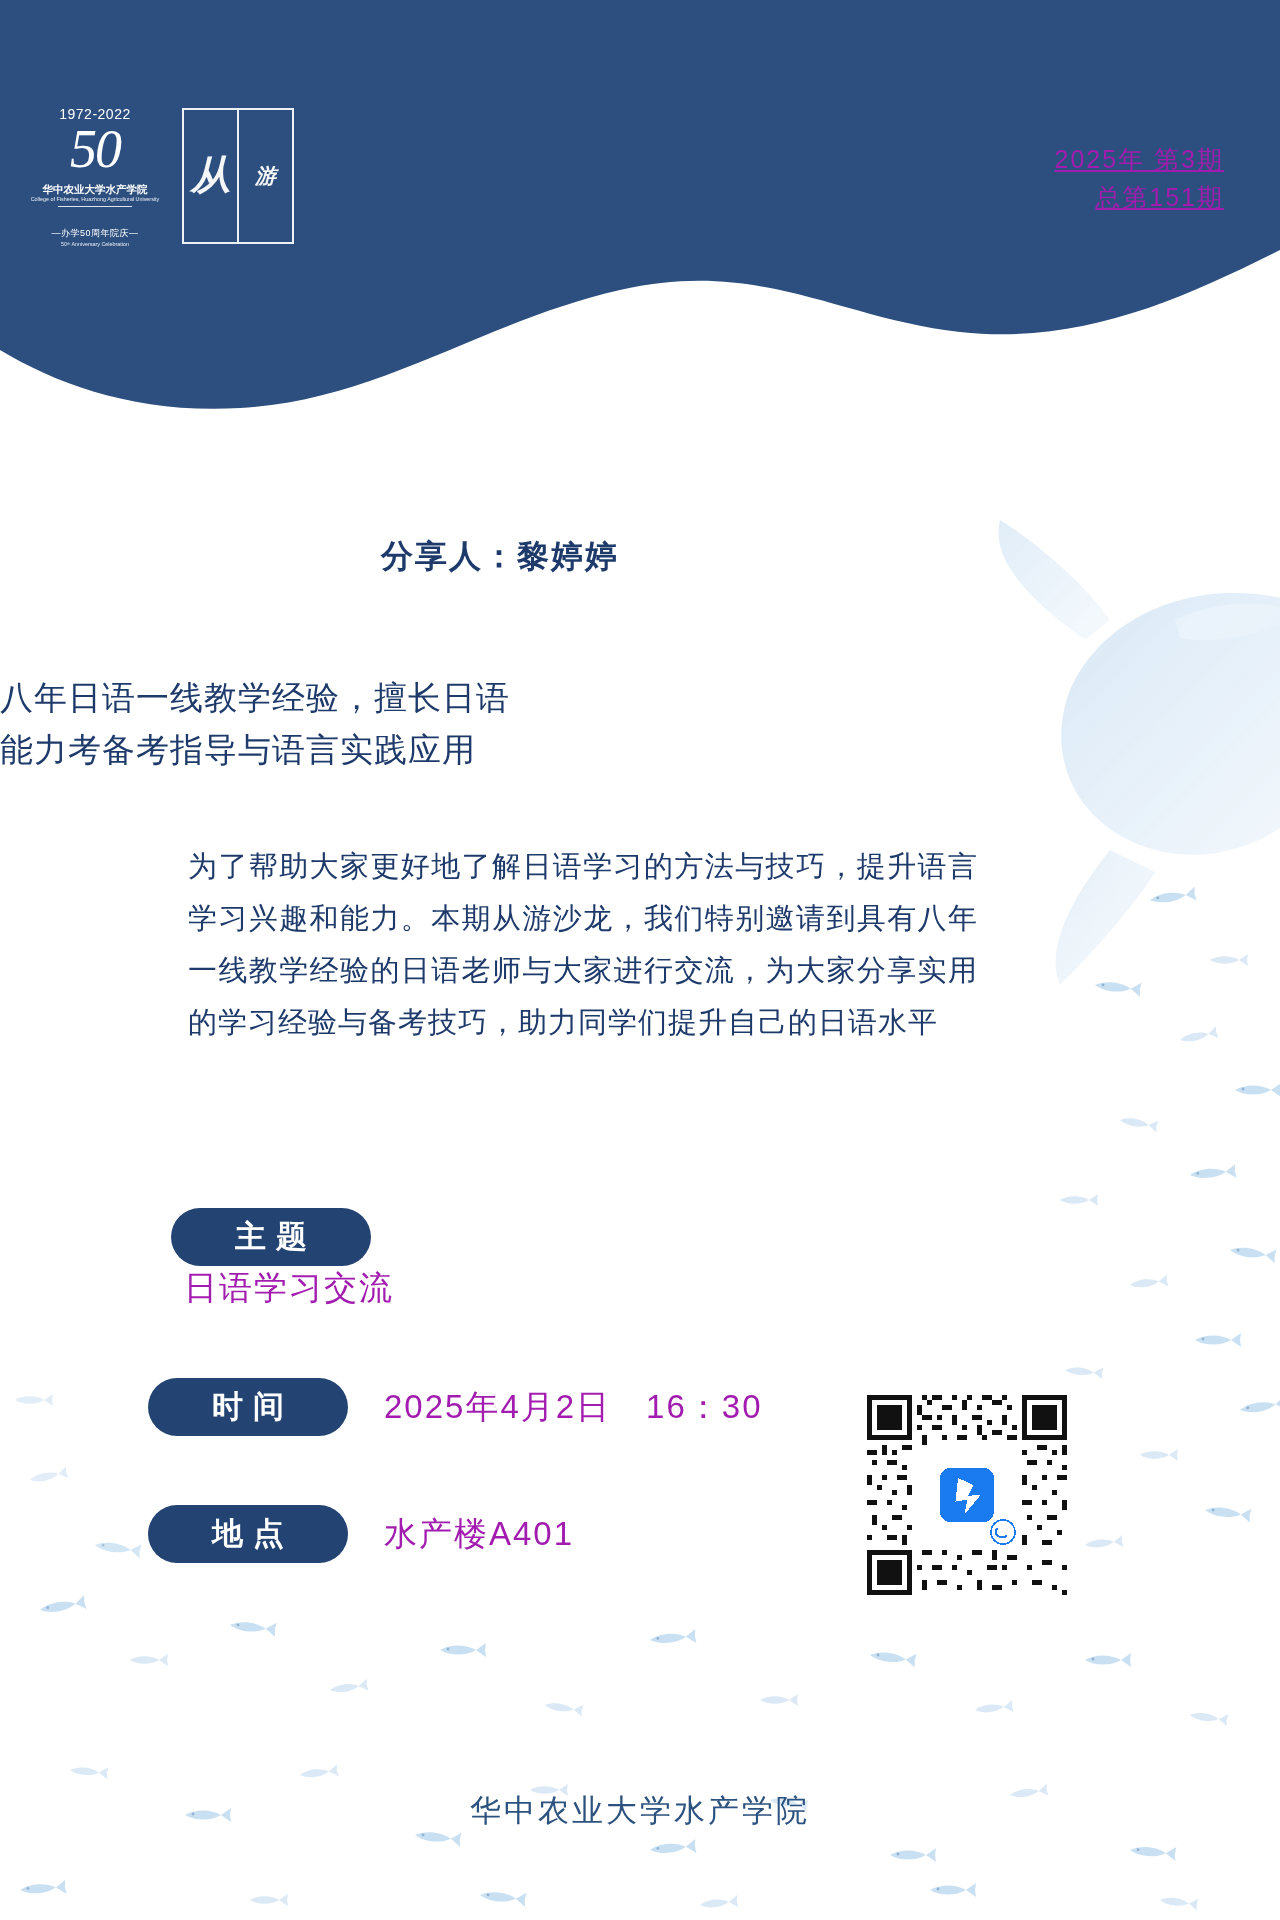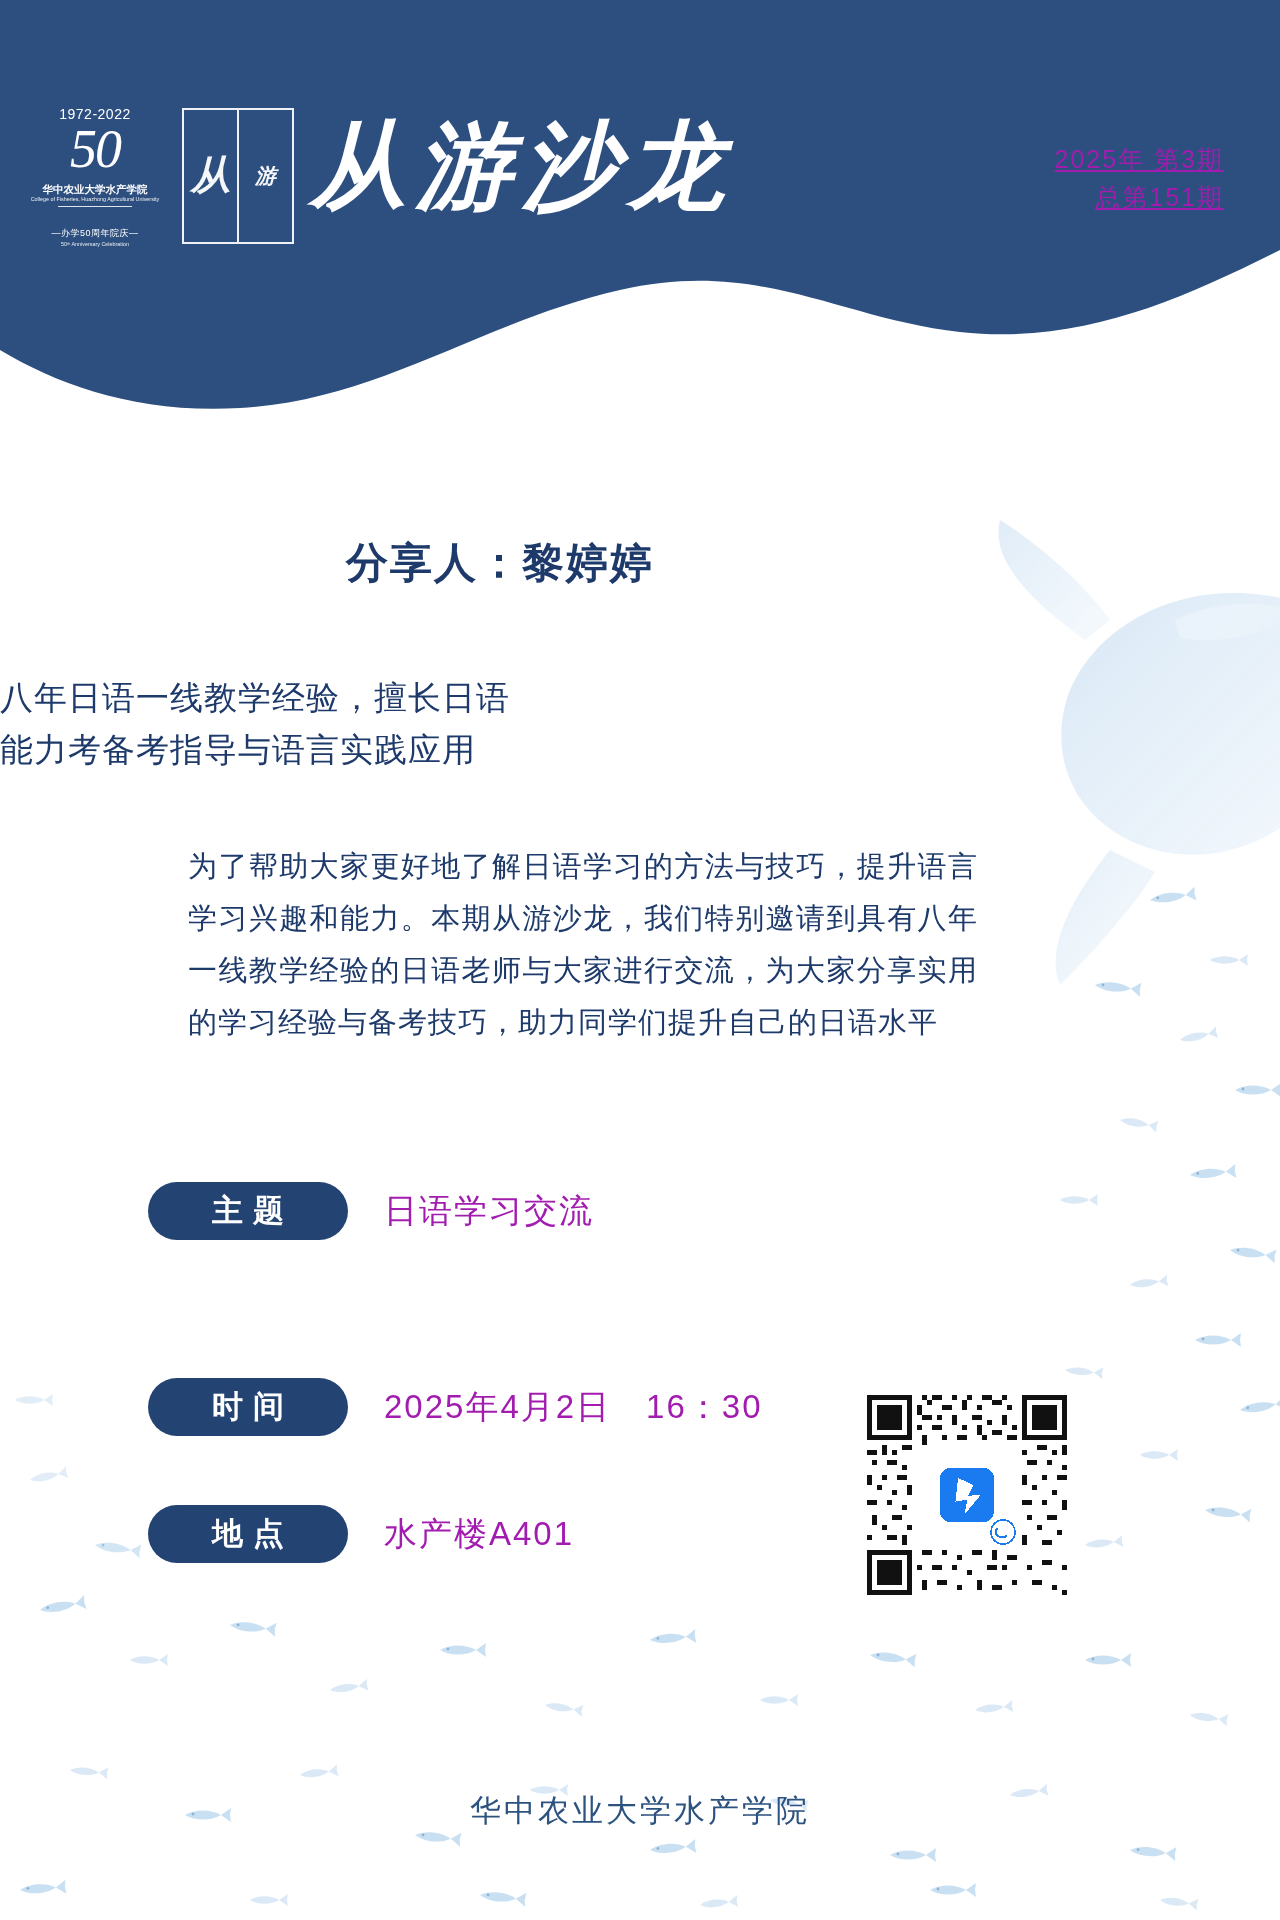--- a/index.html
+++ b/index.html
@@ -164,21 +164,21 @@
     height: 1920px;
     z-index: 4;
   }
 
   .speaker {
     position: absolute;
     left: 0;
     top: 535px;
     width: 1000px;
     text-align: center;
-    font-size: 42px;
+    font-size: 32px;
     font-weight: bold;
     letter-spacing: 2px;
     color: #1d3a6b;
   }
 
   .bio {
     position: absolute;
     left: 0;
     top: 672px;
     width: 1000px;
@@ -201,21 +201,21 @@
     text-align: justify;
   }
 
   
   .info-row {
     position: absolute;
     left: 148px;
     display: flex;
     align-items: center;
   }
-  .info-row.r1 { top: 1182px; }
+  .info-row.r1 { top: 1208px; flex-direction: column; }
   .info-row.r2 { top: 1378px; }
   .info-row.r3 { top: 1505px; }
 
   .tag {
     width: 200px;
     height: 58px;
     background: #234372;
     border-radius: 29px;
     color: #ffffff;
     font-size: 31px;
@@ -368,21 +368,20 @@
 
   <div class="seal">
     <div class="half">
       <div class="glyph">从</div>
     </div>
     <div class="half">
       <div class="glyph small">游</div>
     </div>
   </div>
 
-  <div class="brand-title">从游沙龙</div>
 
   <div class="issue">
     <div>2025年 第3期</div>
     <div>总第151期</div>
   </div>
 </div>
 
 <div class="content">
 
   <div class="speaker">分享人：黎婷婷</div>

